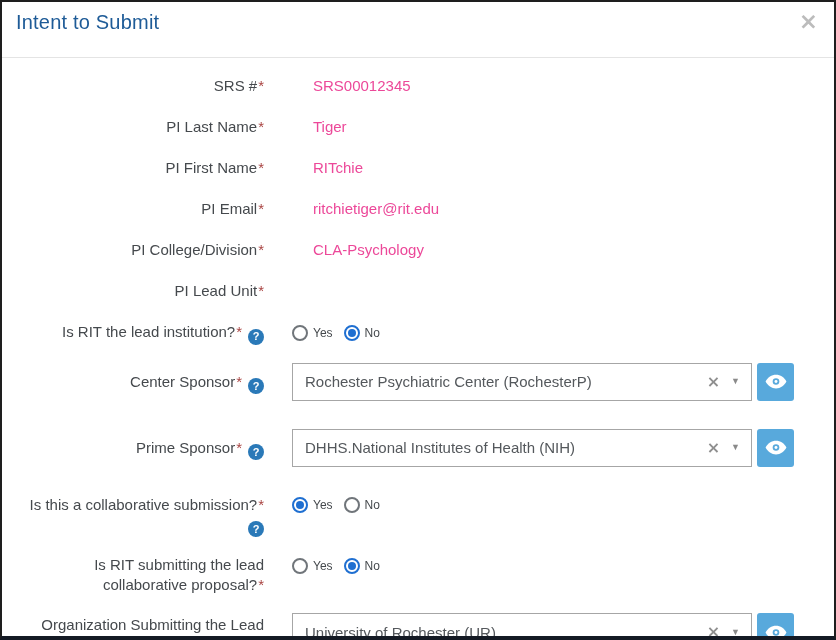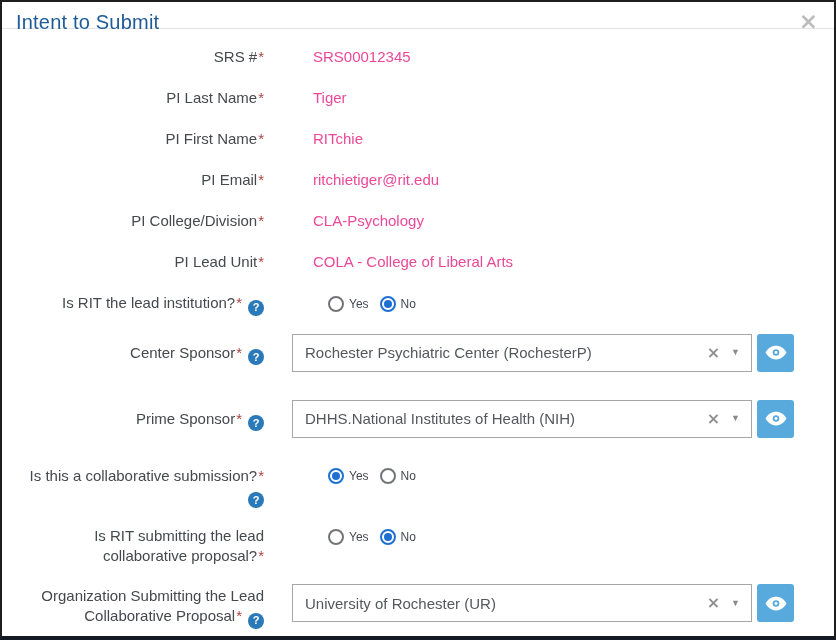--- a/index.html
+++ b/index.html
@@ -11,21 +11,21 @@
     border:2px solid #1e1e1e;
     border-bottom:4px solid #141a24;
     background:#fff;
     position:relative;
     overflow:hidden;
   }
 
   
   .modal-header {
     position:relative;
-    height:27px;
+    height:56px;
     border-bottom:1px solid #e4e4e4;
     padding:9px 14px 0 14px;
   }
   .modal-title {
     font-size:20px;
     font-weight:400;
     color:#1e5b97;
     letter-spacing:.2px;
   }
   .close-btn {
@@ -37,21 +37,21 @@
     line-height:1;
     cursor:pointer;
     font-family:"DejaVu Sans",sans-serif;
   }
 
   
   .content { padding:18px 14px 0 14px; }
 
   .row { display:flex; align-items:flex-start; }
   .row.static-row { margin-bottom:21px; }
-  .row.radio-row  { margin-bottom:18px;gap:36px; }
+  .row.radio-row  { margin-bottom:18px; }
   .row.radio-row.tall { margin-bottom:18px; }
   .row.select-row { margin-bottom:28px; }
 
   .label-col {
     width:248px;
     text-align:right;
     font-size:15px;
     line-height:20px;
     color:#45494d;
     flex:0 0 auto;
@@ -187,21 +187,20 @@
       <div class="control-col static-value">ritchietiger@rit.edu</div>
     </div>
 
     <div class="row static-row">
       <div class="label-col"><span>PI College/Division</span><span class="req">*</span></div>
       <div class="control-col static-value">CLA-Psychology</div>
     </div>
 
     <div class="row static-row">
       <div class="label-col"><span>PI Lead Unit</span><span class="req">*</span></div>
-      <div class="control-col static-value">COLA - College of Liberal Arts</div>
     </div>
 
     <div class="row radio-row">
       <div class="label-col"><span>Is RIT the lead institution?</span><span class="req">*</span><span class="help-badge">?</span></div>
       <div class="control-col radio-group">
         <span class="radio"></span>
           <span class="radio-option-label">Yes</span>
         <span class="radio checked"></span>
           <span class="radio-option-label">No</span>
       </div>

